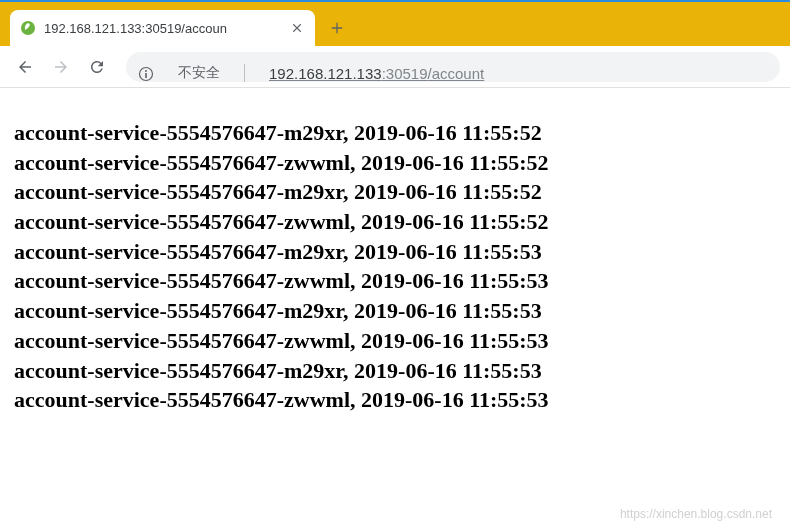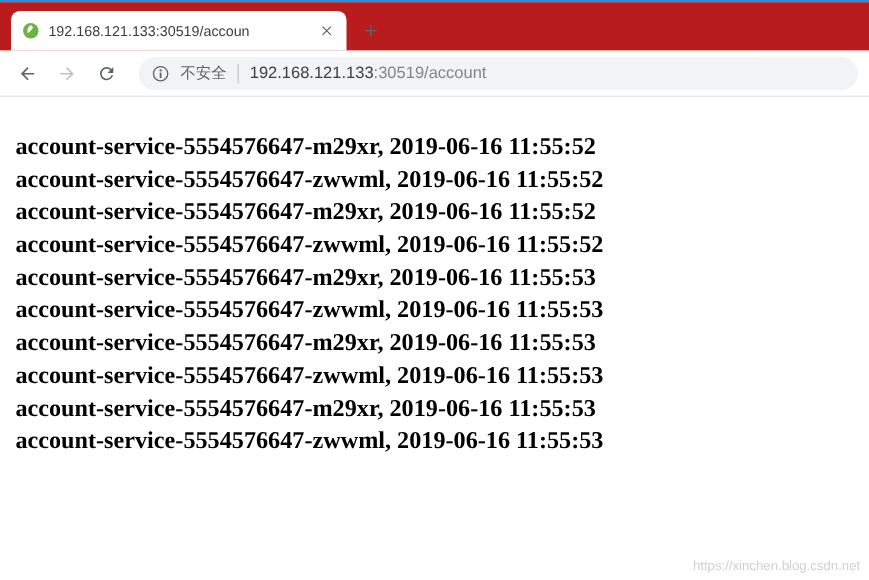--- a/index.html
+++ b/index.html
@@ -13,21 +13,21 @@
       width: 790px;
       height: 527px;
       overflow: hidden;
       position: relative;
     }
     .browser-top-border {
       height: 2px;
       background: #2b8de0;
     }
     .tab-strip {
-      background: #b91c1c;
+      background: #eab308;
       height: 44px;
       display: flex;
       align-items: flex-end;
       padding-left: 10px;
     }
     .tab {
       background: #fff;
       height: 36px;
       width: 305px;
       border-radius: 8px 8px 0 0;
@@ -100,23 +100,23 @@
     .nav-btn svg {
       width: 18px;
       height: 18px;
     }
     .address-bar {
       flex: 1;
       height: 30px;
       background: #f1f3f4;
       border-radius: 15px;
       display: flex;
-      align-items: center;
+      align-items: flex-end;
       padding: 0 12px;
-      gap: 10px;
+      gap: 24px;
       margin-left: 8px;
     }
     .info-icon {
       width: 16px;
       height: 16px;
       color: #5f6368;
       flex-shrink: 0;
     }
     .security-text {
       font-size: 14px;
@@ -125,39 +125,40 @@
     }
     .divider {
       width: 1px;
       height: 18px;
       background: #bdc1c6;
     }
     .url {
       font-size: 15px;
       color: #80868b;
       white-space: nowrap;
+      text-decoration: underline;
     }
     .url .host {
       color: #3c4043;
     }
     .content {
       padding: 30px 14px 14px 14px;
       font-family: "Times New Roman", serif;
       font-size: 22px;
       line-height: 1.35;
       color: #000;
     }
     .content .line {
       white-space: nowrap;
       font-weight: bold;
     }
     .watermark {
       position: absolute;
       bottom: 6px;
-      right: 8px;
+      right: 18px;
       font-size: 12px;
       color: #d0d0d0;
       font-family: Arial, sans-serif;
     }
   </style>
 </head>
 <body>
 
 <div class="browser-top-border"></div>
 

